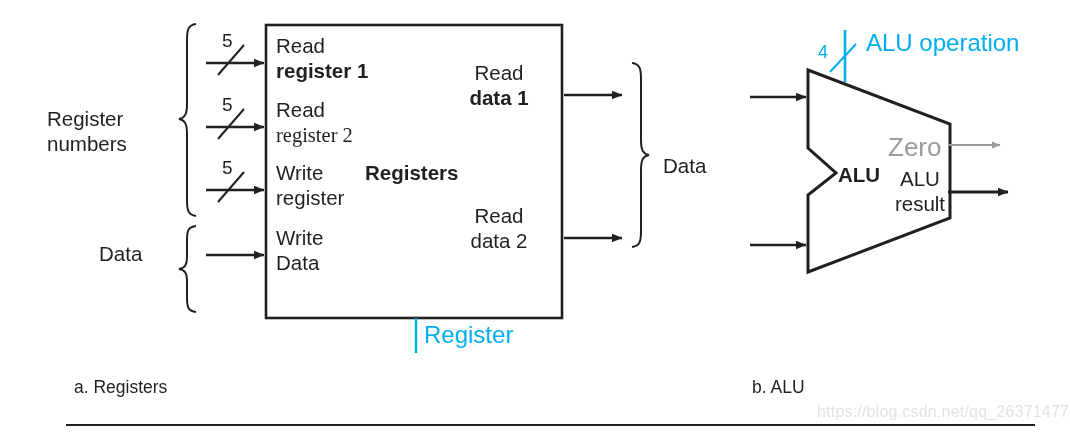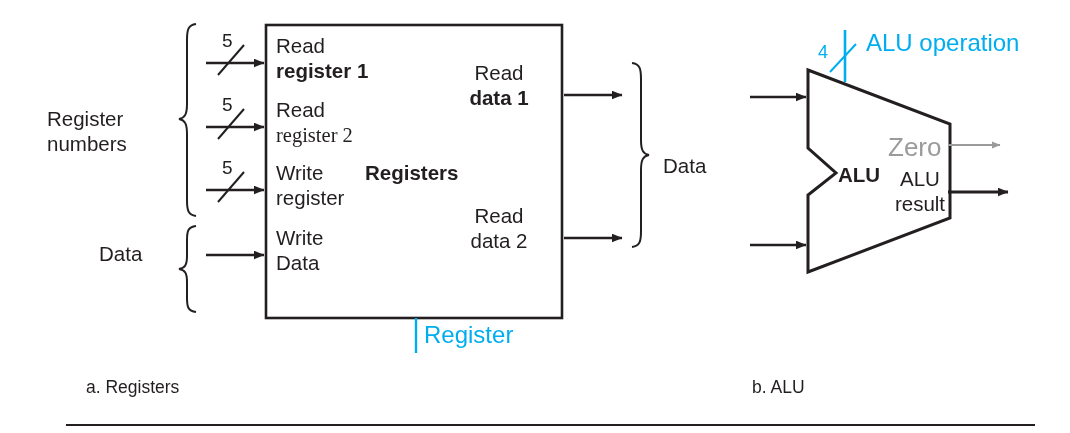--- a/index.html
+++ b/index.html
@@ -112,17 +112,18 @@
   <div class="lbl t-cyan" style="left:424px;top:322px;">Register</div>
 
   <div class="lbl t-cyan-sm" style="left:818px;top:42px;">4</div>
   <div class="lbl t-cyan" style="left:866px;top:30px;">ALU operation</div>
 
   <div class="lbl t-bold" style="left:838px;top:164px;">ALU</div>
   <div class="lbl t-gray" style="left:888px;top:133px;">Zero</div>
   <div class="lbl t-body ctr" style="left:884px;top:168px;width:72px;">ALU</div>
   <div class="lbl t-body ctr" style="left:884px;top:193px;width:72px;text-align:center;">result</div>
 
-  <div class="lbl t-cap" style="left:86px;top:378px;">a. Registers</div>
+  <div class="lbl t-cap" style="left:74px;top:378px;">a. Registers</div>
   <div class="lbl t-cap" style="left:752px;top:378px;text-align:right;">b. ALU</div>
 
+  <div class="lbl t-wm" style="left:817px;top:403px;">https://blog.csdn.net/qq_26371477</div>
 
 </div>
 
 </body></html>

